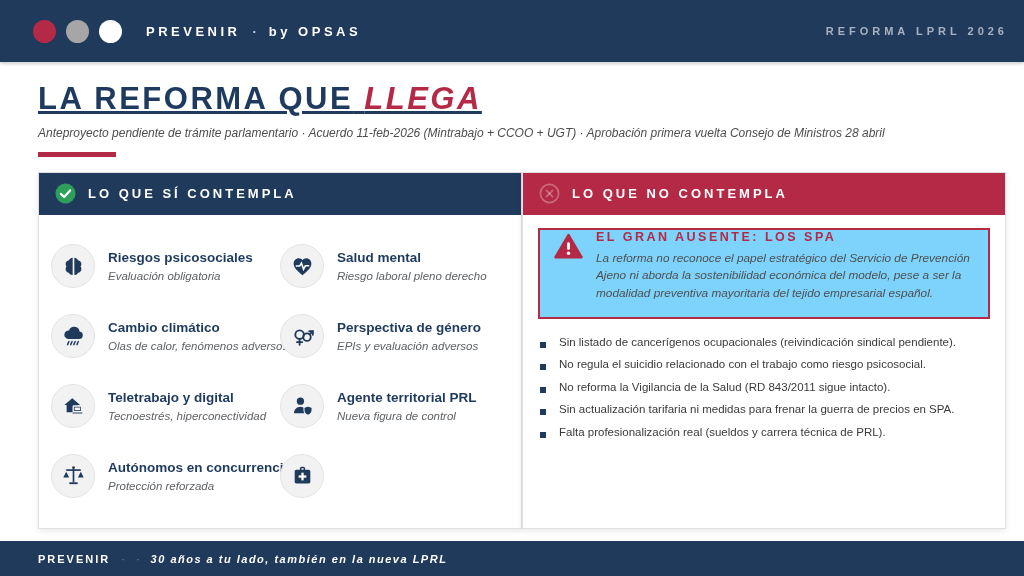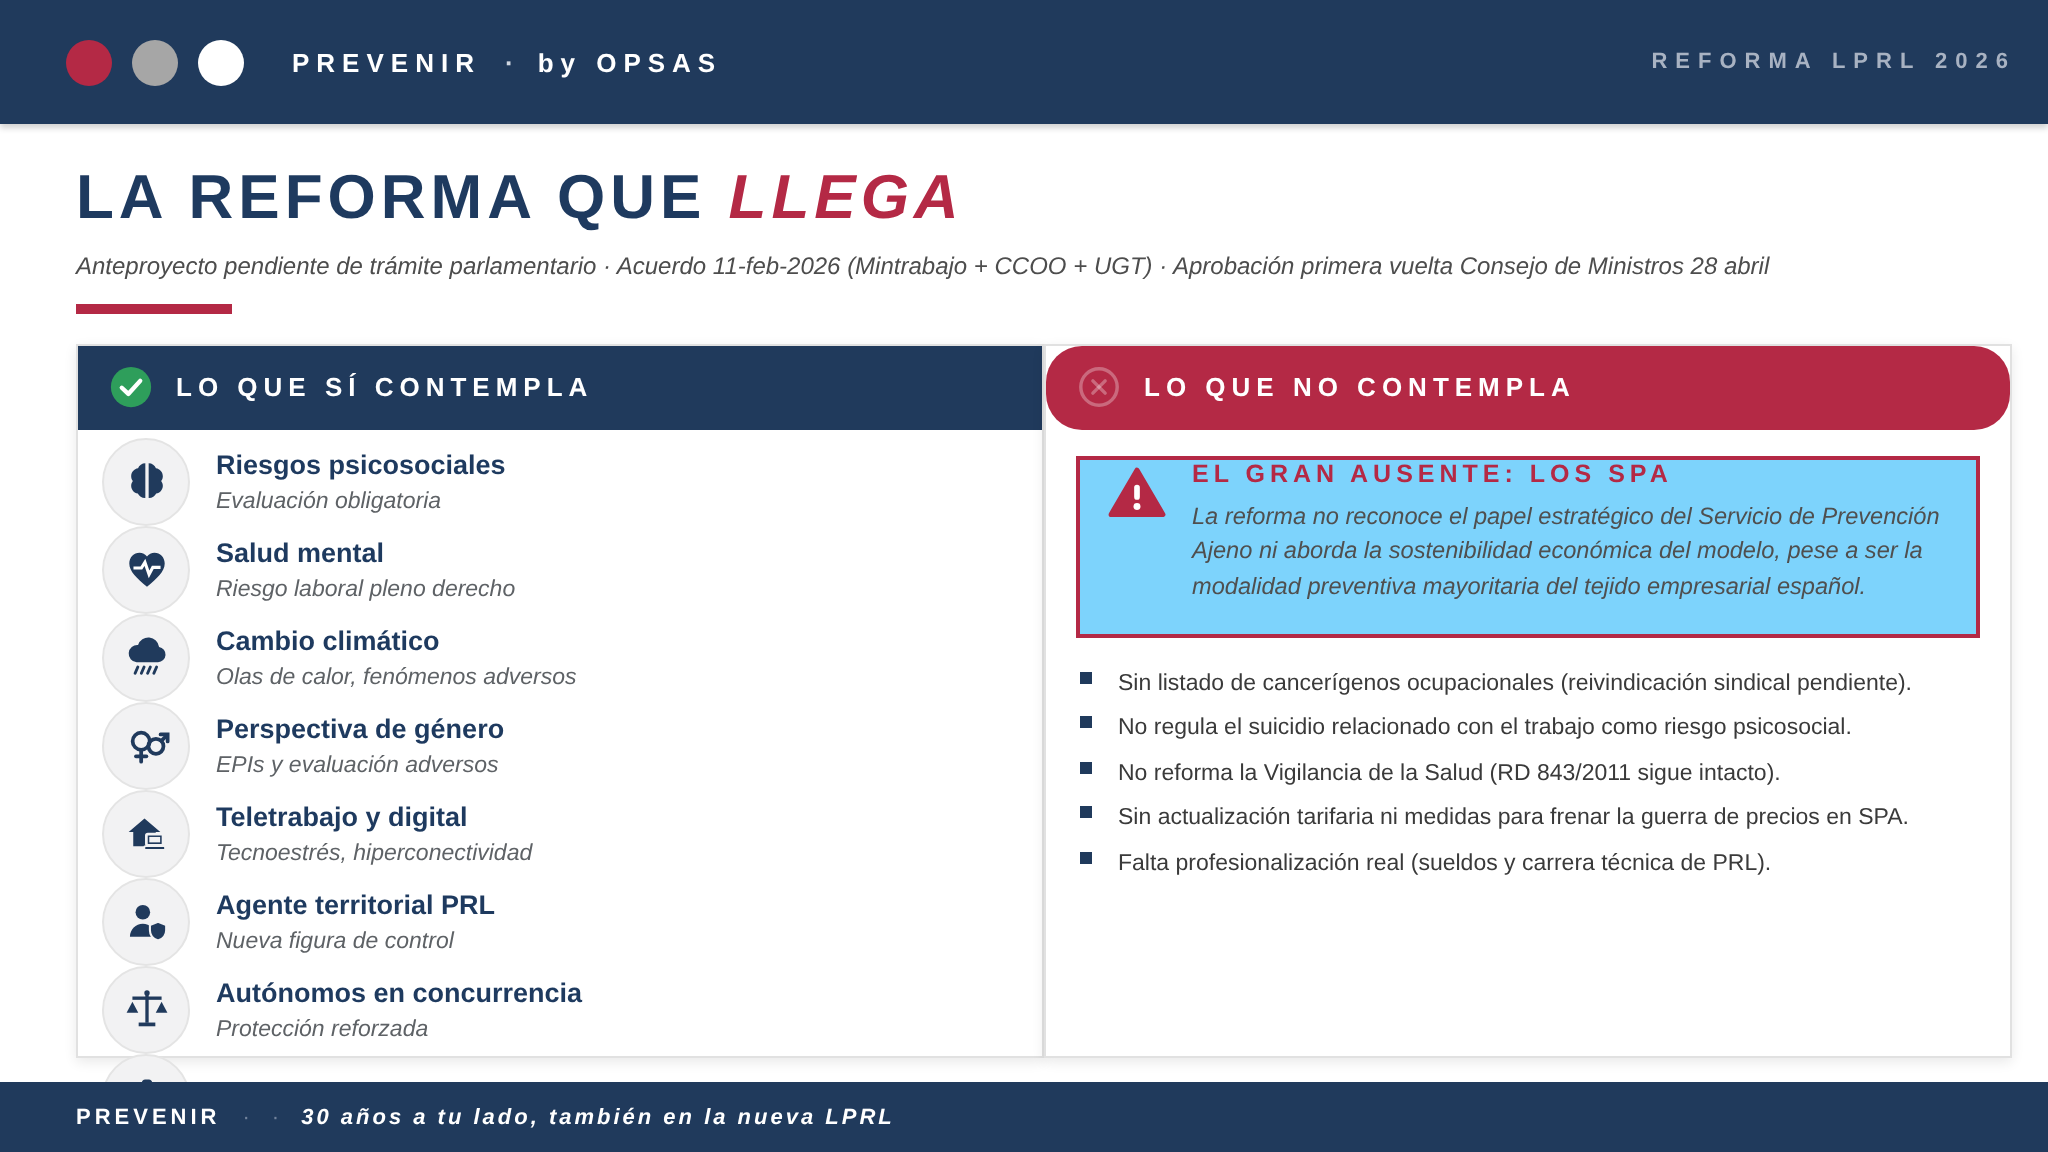--- a/index.html
+++ b/index.html
@@ -13,53 +13,53 @@
   .dot { width:23px; height:23px; border-radius:50%; }
   .dot-red { background:#b42945; }
   .dot-gray { background:#a6a6a6; }
   .dot-white { background:#ffffff; }
   .brand { display:flex; align-items:center; gap:12px; color:#ffffff; font-weight:bold; font-size:13px; letter-spacing:3.5px; }
   .brand .sep { letter-spacing:0; color:#cfd6e0; }
   .topbar-right { margin-left:auto; color:#a8b2c2; font-size:11px; font-weight:bold; letter-spacing:4px; }
 
   
   .content { flex:1; padding:0 18px 0 38px; }
-  h1 { margin:20px 0 0; font-size:31px; font-weight:800; letter-spacing:2.5px; color:#1e3a5f; line-height:1.1; }
+  h1 { margin:20px 0 0; font-size:31px; font-weight:800; letter-spacing:2.5px; color:#1e3a5f; line-height:1.1;text-decoration:underline; }
   h1 .hl { color:#b42945; font-style:italic; }
   .subtitle { margin:10px 0 0; font-size:12px; font-style:italic; color:#4d4d4d; }
   .accent-bar { width:78px; height:4.5px; background:#b42945; margin-top:12px; }
 
   
   .panels { display:flex; margin-top:15px; height:357px; }
   .panel { flex:1; background:#ffffff; border:1px solid #e1e1e1; box-shadow:0 2px 6px rgba(0,0,0,.09); display:flex; flex-direction:column; min-width:0; }
   .panel-header { height:42px; display:flex; align-items:center; gap:11px; padding:0 15px; color:#ffffff; font-weight:bold; font-size:13px; letter-spacing:3px; flex-shrink:0; }
   .panel-header.navy { background:#203a5c; }
-  .panel-header.red { background:#b42945;border-radius:18px; }
+  .panel-header.red { background:#b42945; }
   .ph-icon { width:23px; height:23px; flex-shrink:0; display:flex; }
   .ph-icon svg { width:23px; height:23px; }
 
   
-  .features-grid { flex:1; display:grid; grid-template-columns:1fr; align-content:space-evenly; padding:4px 12px; }
+  .features-grid { flex:1; display:grid; grid-template-columns:1fr 1fr; align-content:space-evenly; padding:4px 12px; }
   .item { display:flex; align-items:center; gap:13px; min-width:0; }
   .icon-circle { width:44px; height:44px; border-radius:50%; background:#f2f2f3; border:1px solid #e4e4e4; display:flex; align-items:center; justify-content:center; flex-shrink:0; }
   .icon-circle svg { width:25px; height:25px; }
   .item-text { display:flex; flex-direction:column; min-width:0; }
   .item-title { font-size:13.5px; font-weight:bold; color:#1e3a5f; white-space:nowrap; }
   .item-sub { font-size:11.5px; font-style:italic; color:#5e6266; margin-top:5px; white-space:nowrap; }
 
   
   .right-body { padding:13px 15px; flex:1; }
   .warning-box { border:2px solid #b42945; background:#7dd3fc; padding:0 13px 14px; display:flex; gap:12px; }
   .warn-icon { width:31px; height:31px; flex-shrink:0; margin-top:1px; }
   .warn-icon svg { width:31px; height:31px; }
   .warn-title { color:#b42945; font-weight:bold; font-size:12.5px; letter-spacing:2.5px; }
   .warn-body { font-size:11.8px; font-style:italic; color:#4f4f4f; line-height:1.5; margin-top:6px; }
 
   .missing-list { list-style:none; margin:17px 0 0; padding:0 0 0 2px; }
-  .missing-list li { display:flex; align-items:flex-start; gap:13px; font-size:11.5px; color:#3a3a3a; margin-bottom:10.5px; white-space:nowrap; }
+  .missing-list li { display:flex; align-items:flex-end; gap:13px; font-size:11.5px; color:#3a3a3a; margin-bottom:10.5px; white-space:nowrap; }
   .bullet-square { width:6px; height:6px; background:#203a5c; flex-shrink:0; }
 
   
   .footer { height:35px; background:#203a5c; display:flex; align-items:center; padding:0 38px; gap:11px; flex-shrink:0; font-size:11px; letter-spacing:2px; white-space:nowrap; }
   .f-brand { color:#ffffff; font-weight:bold; }
   .f-sep { color:#72839c; letter-spacing:0; }
   .f-mid { color:#8b99ad; }
   .f-tag { color:#ffffff; font-style:italic; font-weight:bold; letter-spacing:1.5px; }
 </style>
 </head>

